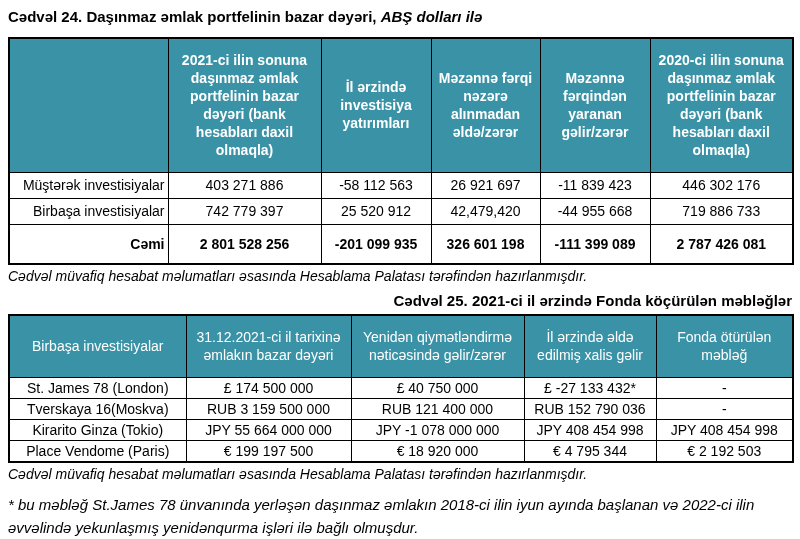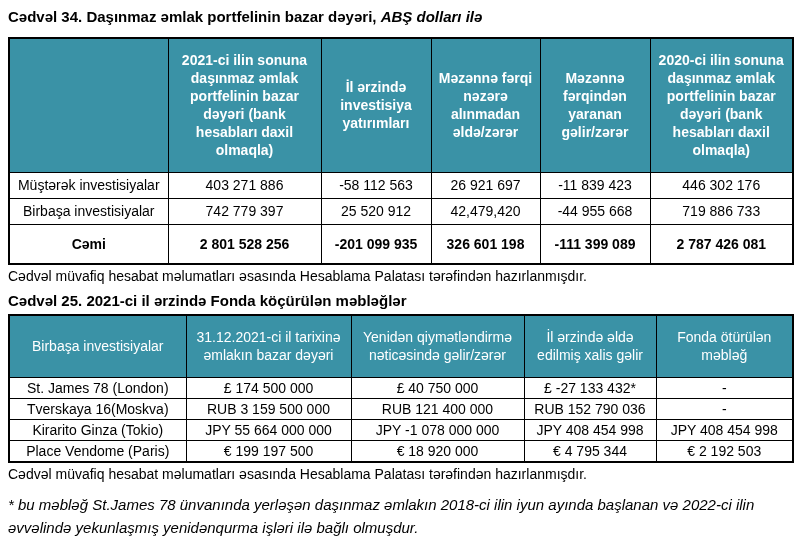--- a/index.html
+++ b/index.html
@@ -38,51 +38,53 @@
     overflow: hidden;
   }
   table.tbl th {
     background: #3A92A6;
     color: #ffffff;
     line-height: 18px;
   }
   .t24 th { font-weight: bold; font-size: 13px; }
   .t24 tr.head { height: 134px; border-radius: 29px; }
   .t24 td { height: 26px; white-space: nowrap; }
-  .t24 td.label { text-align: center; padding-left: 3px; }
+  .t24 td.label { text-align: right; padding-left: 3px; }
   .t24 tr.total td { font-weight: bold; height: 40px; }
   .t25 th { font-weight: normal; font-size: 14px; }
   .t25 tr.head { height: 62px; }
   .t25 td { height: 21px; padding: 0 3px; white-space: nowrap; }
   td.small { font-size: 12.5px; }
   .note {
+    font-style: italic;
     font-size: 14px;
     margin: 3px 0 6px 0;
     line-height: 17px;
   }
   .doc-title2 {
     font-size: 15px;
     font-weight: bold;
     margin: 7px 0 5px 0;
     line-height: 17px;
+    text-align: right;
   }
   .footnote {
     font-style: italic;
     font-size: 15px;
     margin: 10px 0 0 0;
     line-height: 23px;
     width: 784px;
   }
 </style>
 </head>
 <body>
 
 <div class="page">
 
-  <div class="doc-title"><span>Cədvəl 34. Daşınmaz əmlak portfelinin bazar dəyəri, </span><span class="unit">ABŞ dolları ilə</span></div>
+  <div class="doc-title"><span>Cədvəl 24. Daşınmaz əmlak portfelinin bazar dəyəri, </span><span class="unit">ABŞ dolları ilə</span></div>
 
   <table class="tbl t24">
     <colgroup>
       <col style="width:159px">
         <col style="width:153px">
         <col style="width:110px">
       <col style="width:109px">
         <col style="width:110px">
         <col style="width:143px">
     </colgroup>

